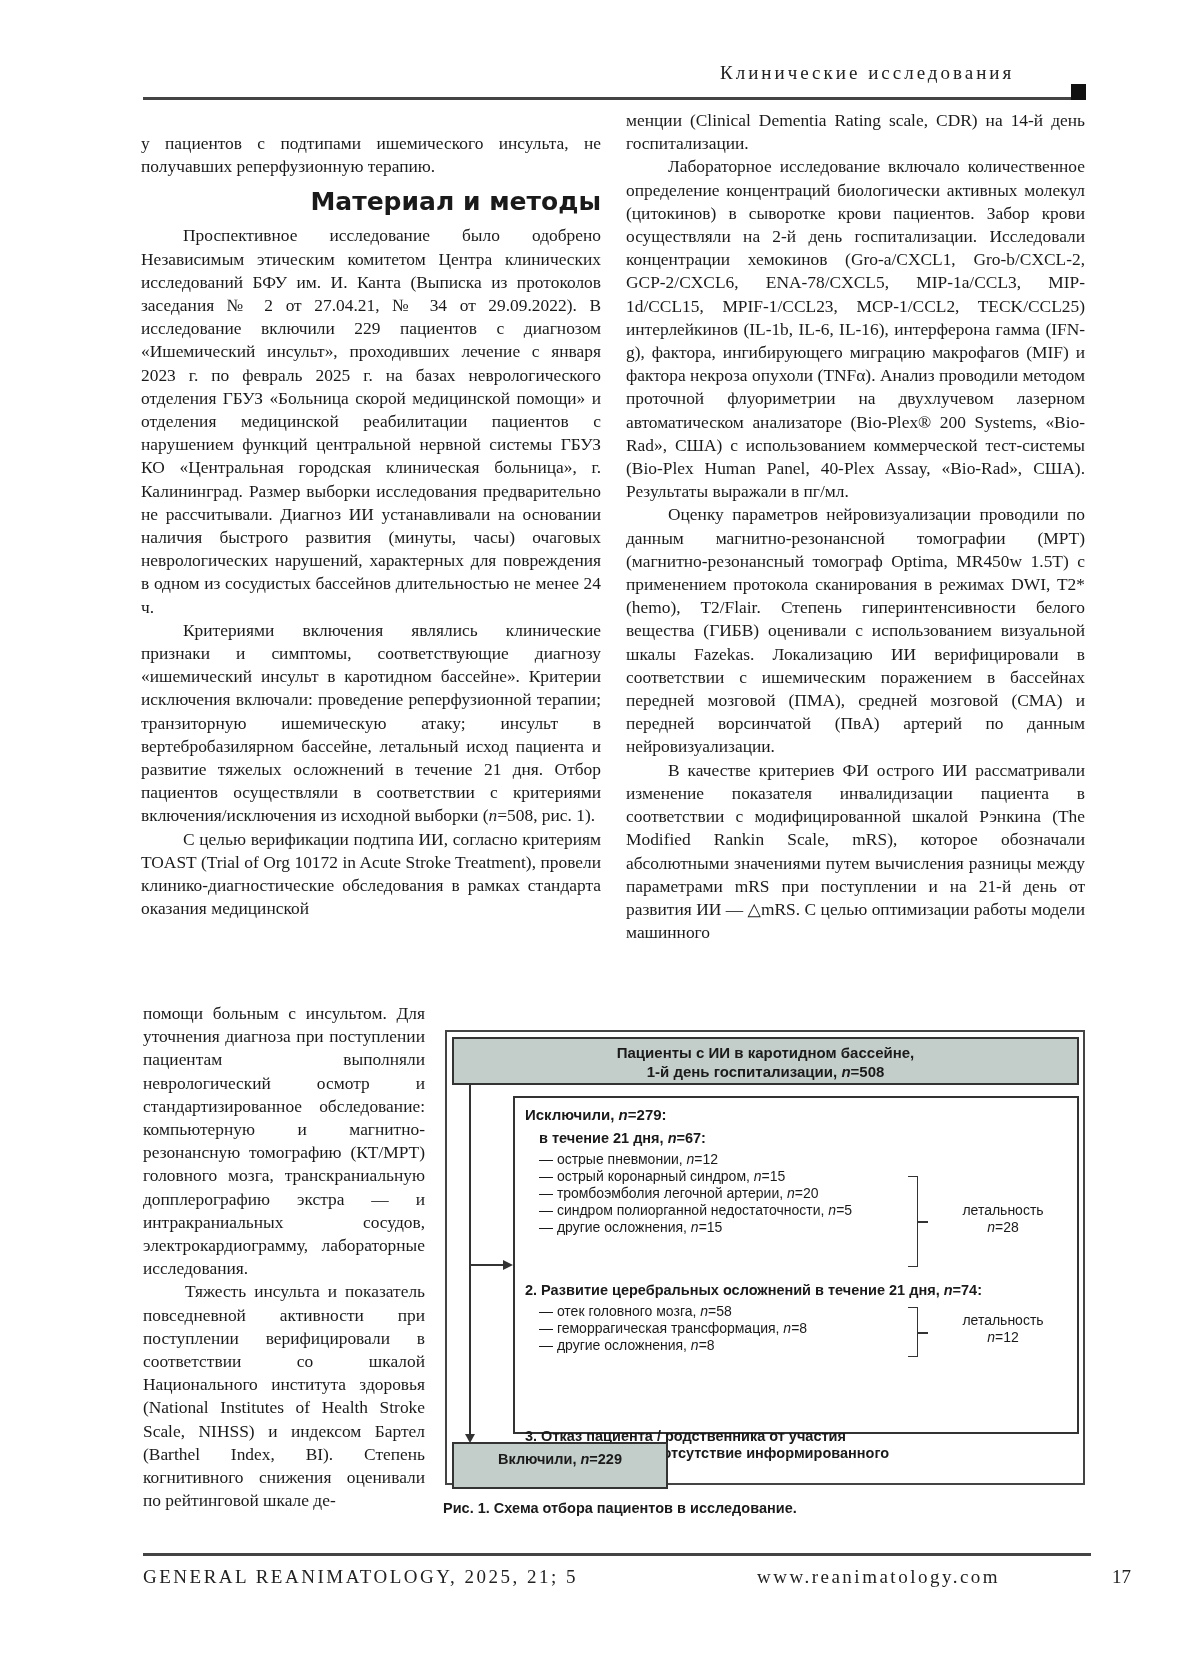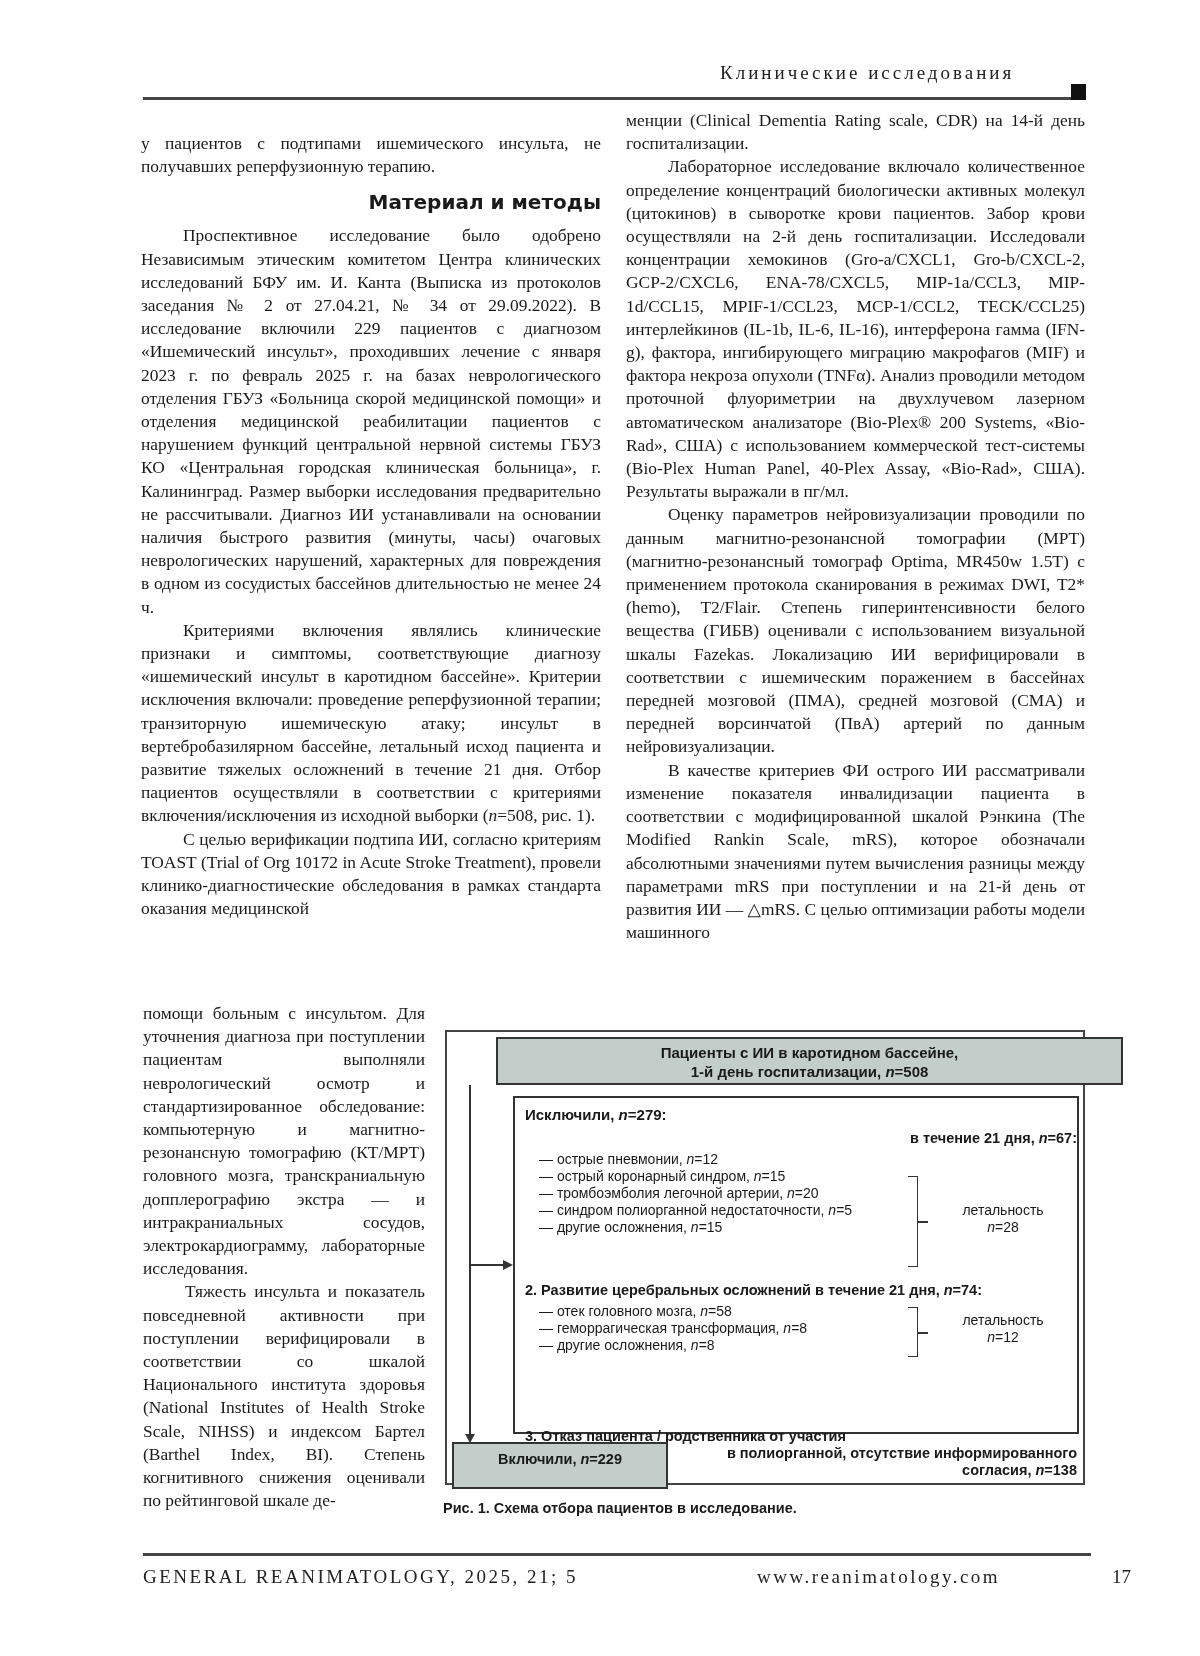--- a/index.html
+++ b/index.html
@@ -14,52 +14,52 @@
     .head-square { position: absolute; left: 1071px; top: 84px; width: 15px; height: 16px; background: #111; }
 
     .col { position: absolute; font-family: "Liberation Serif", serif; font-size: 17.4px; line-height: 23.2px; text-align: justify; }
     .col p { margin: 0; }
     .col p.indent { text-indent: 42px; }
     .col-left { left: 141px; top: 132px; width: 460px; }
     .col-right { left: 626px; top: 109px; width: 459px; }
     .col-left-narrow { left: 143px; top: 1002px; width: 282px; }
 
     .section-title {
-      font-family: "DejaVu Sans", sans-serif; font-weight: bold; font-size: 20px;
+      font-family: "DejaVu Sans", sans-serif; font-weight: bold; font-size: 25px;
       text-align: right; margin: 10px 0 8px 0; line-height: 28px;
     }
     i { font-style: italic; }
 
     
     .figure-frame { position: absolute; left: 445px; top: 1030px; width: 640px; height: 455px; border: 2px solid #444; background: #fff; }
     .fig-header {
       position: absolute; left: 452px; top: 1037px; width: 627px; height: 48px;
       background: #c3ceca; border: 2px solid #333;
       font-family: "Liberation Sans", sans-serif; font-weight: bold; font-size: 15px; line-height: 19px;
-      text-align: center; padding-top: 4px; margin-left: 44px;
+      text-align: center; padding-top: 4px;
     }
     .fig-vline { position: absolute; left: 469px; top: 1085px; width: 2px; height: 352px; background: #333; }
     .fig-arrowhead-down {
       position: absolute; left: 465px; top: 1434px; width: 0; height: 0;
       border-left: 5px solid transparent; border-right: 5px solid transparent; border-top: 9px solid #333;
     }
     .fig-hline { position: absolute; left: 470px; top: 1264px; width: 35px; height: 2px; background: #333; }
     .fig-arrowhead-right {
       position: absolute; left: 503px; top: 1260px; width: 0; height: 0;
       border-top: 5px solid transparent; border-bottom: 5px solid transparent; border-left: 10px solid #333;
     }
     .fig-excl {
       position: absolute; left: 513px; top: 1096px; width: 566px; height: 338px;
       border: 2px solid #333; background: #fff;
       font-family: "Liberation Sans", sans-serif; font-size: 14px; line-height: 17px;
       padding: 8px 0 0 10px;
     }
     .excl-title { font-weight: bold; font-size: 15px; margin-bottom: 7px; }
     .excl-group-title { font-weight: bold; font-size: 14.5px; }
-    .excl-group-title.cont { padding-left: 14px; text-align: right; }
+    .excl-group-title.cont { padding-left: 14px; }
     .excl-items { margin: 4px 0 0 14px; }
     .excl-item { white-space: nowrap; }
     .g1 { position: relative; height: 146px; }
     .g2 { position: relative; height: 98px; margin-top: 6px; }
     .g3 { position: relative; margin-top: 48px; }
     .brace {
       position: absolute; width: 10px; border: 1.5px solid #333; border-left: none;
     }
     .brace-tick { position: absolute; width: 10px; height: 1.5px; background: #333; }
     .lethal { position: absolute; text-align: center; width: 120px; font-size: 14px; line-height: 17px; }

